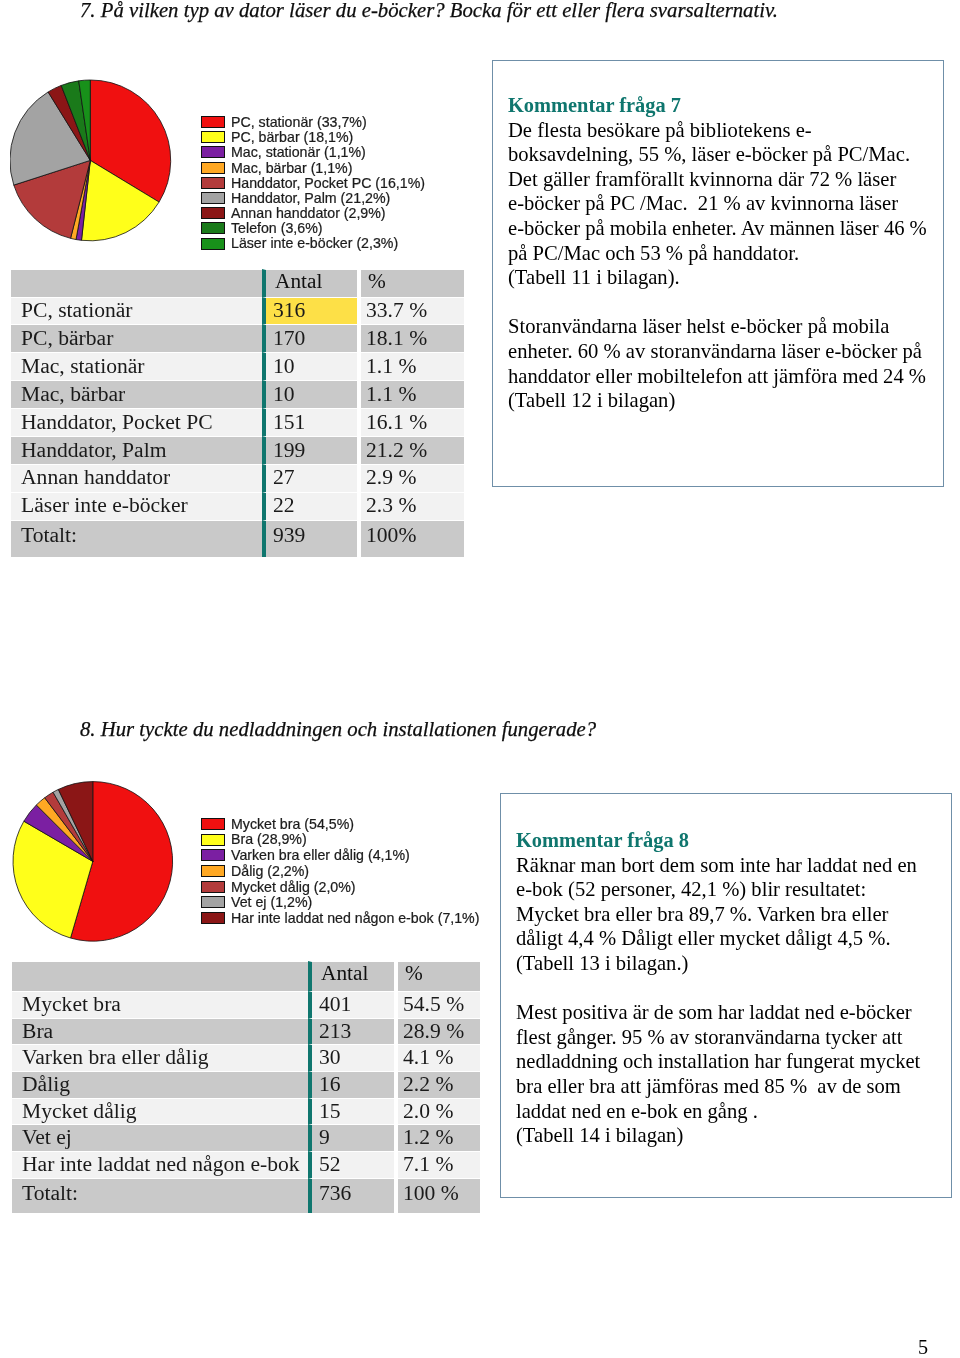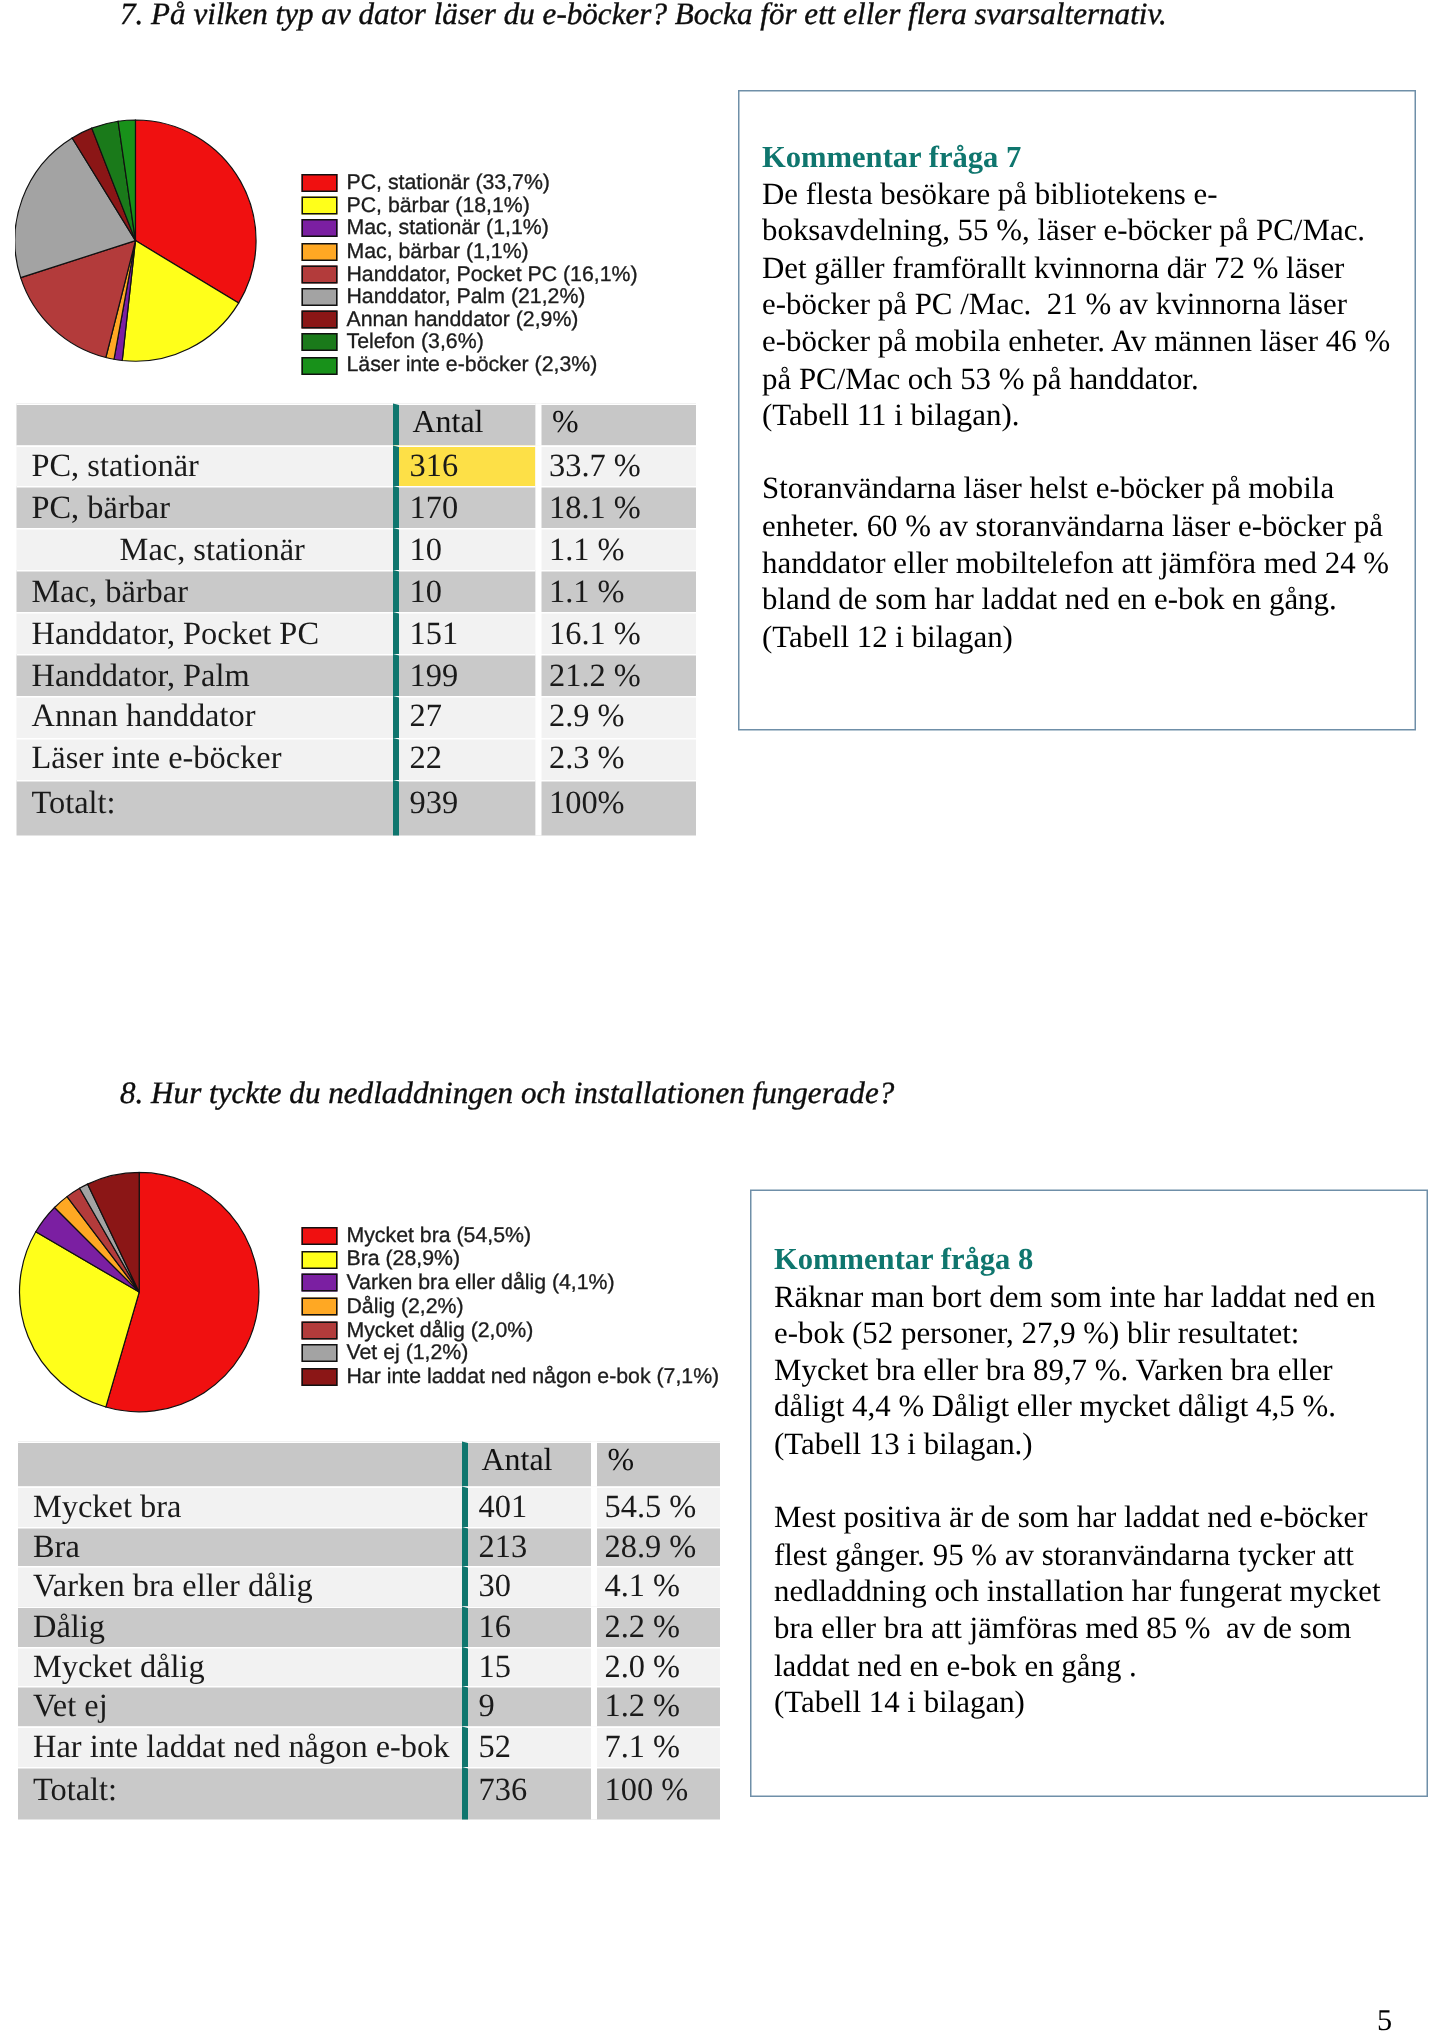--- a/index.html
+++ b/index.html
@@ -113,21 +113,21 @@
           <td class="c0" style="background: rgb(242, 242, 242);">PC, stationär</td>
           <td class="c1" style="background: #fde047;">316</td>
           <td class="c2" style="background: rgb(242, 242, 242);">33.7 %</td>
         </tr>
         <tr class="dark">
           <td class="c0" style="background: rgb(201, 201, 201);">PC, bärbar</td>
           <td class="c1" style="background: rgb(201, 201, 201);">170</td>
           <td class="c2" style="background: rgb(201, 201, 201);">18.1 %</td>
         </tr>
         <tr class="light">
-          <td class="c0" style="background: rgb(242, 242, 242); text-align: center;">Mac, stationär</td>
+          <td class="c0" style="background: rgb(242, 242, 242);">Mac, stationär</td>
           <td class="c1" style="background: rgb(242, 242, 242);">10</td>
           <td class="c2" style="background: rgb(242, 242, 242);">1.1 %</td>
         </tr>
         <tr class="dark">
           <td class="c0" style="background: rgb(201, 201, 201);">Mac, bärbar</td>
           <td class="c1" style="background: rgb(201, 201, 201);">10</td>
           <td class="c2" style="background: rgb(201, 201, 201);">1.1 %</td>
         </tr>
         <tr class="light">
           <td class="c0" style="background: rgb(242, 242, 242);">Handdator, Pocket PC</td>
@@ -165,21 +165,20 @@
         <span class="cline">e-böcker på PC /Mac.  21 % av kvinnorna läser</span>
         <span class="cline">e-böcker på mobila enheter. Av männen läser 46 %</span>
         <span class="cline">på PC/Mac och 53 % på handdator.</span>
         <span class="cline">(Tabell 11 i bilagan).</span>
       </p>
       <div class="cgap"></div>
       <p class="cpara">
         <span class="cline">Storanvändarna läser helst e-böcker på mobila</span>
         <span class="cline">enheter. 60 % av storanvändarna läser e-böcker på</span>
         <span class="cline">handdator eller mobiltelefon att jämföra med 24 %</span>
-        <span class="cline">bland de som har laddat ned en e-bok en gång.</span>
         <span class="cline">(Tabell 12 i bilagan)</span>
       </p>
     </div>
 <div class="qheading" style="left:80px; top:718px;">8. Hur tyckte du nedladdningen och installationen fungerade?</div>
 <div class="chartbox" style="left:12px; top:781px;"><svg class="pie" width="163" height="163" viewBox="0 0 163 163">
         <path d="M 80.80 80.40 L 80.80 0.60 A 79.80 79.80 0 1 1 58.54 157.03 Z" fill="#f01010" stroke="#111" stroke-width="0.8"></path>
         <path d="M 80.80 80.40 L 58.54 157.03 A 79.80 79.80 0 0 1 11.86 40.21 Z" fill="#ffff1a" stroke="#111" stroke-width="0.8"></path>
         <path d="M 80.80 80.40 L 11.86 40.21 A 79.80 79.80 0 0 1 24.37 23.97 Z" fill="#7b1fa2" stroke="#111" stroke-width="0.8"></path>
         <path d="M 80.80 80.40 L 24.37 23.97 A 79.80 79.80 0 0 1 32.69 16.74 Z" fill="#ffa823" stroke="#111" stroke-width="0.8"></path>
         <path d="M 80.80 80.40 L 32.69 16.74 A 79.80 79.80 0 0 1 41.04 11.21 Z" fill="#b33b3b" stroke="#111" stroke-width="0.8"></path>
@@ -267,21 +266,21 @@
           <td class="c0" style="background: rgb(201, 201, 201);">Totalt:</td>
           <td class="c1" style="background: rgb(201, 201, 201);">736</td>
           <td class="c2" style="background: rgb(201, 201, 201);">100 %</td>
         </tr>
       </tbody>
     </table>
 <div class="cbox" style="left: 500px; top: 793px; width: 452px; height: 405px; padding: 34px 10px 0px 15px; --cbc: #6f8fa8;">
       <div class="ctitle">Kommentar fråga 8</div>
       <p class="cpara">
         <span class="cline">Räknar man bort dem som inte har laddat ned en</span>
-        <span class="cline">e-bok (52 personer, 27,9 %) blir resultatet:</span>
+        <span class="cline">e-bok (52 personer, 42,1 %) blir resultatet:</span>
         <span class="cline">Mycket bra eller bra 89,7 %. Varken bra eller</span>
         <span class="cline">dåligt 4,4 % Dåligt eller mycket dåligt 4,5 %.</span>
         <span class="cline">(Tabell 13 i bilagan.)</span>
       </p>
       <div class="cgap"></div>
       <p class="cpara">
         <span class="cline">Mest positiva är de som har laddat ned e-böcker</span>
         <span class="cline">flest gånger. 95 % av storanvändarna tycker att</span>
         <span class="cline">nedladdning och installation har fungerat mycket</span>
         <span class="cline">bra eller bra att jämföras med 85 %  av de som</span>

